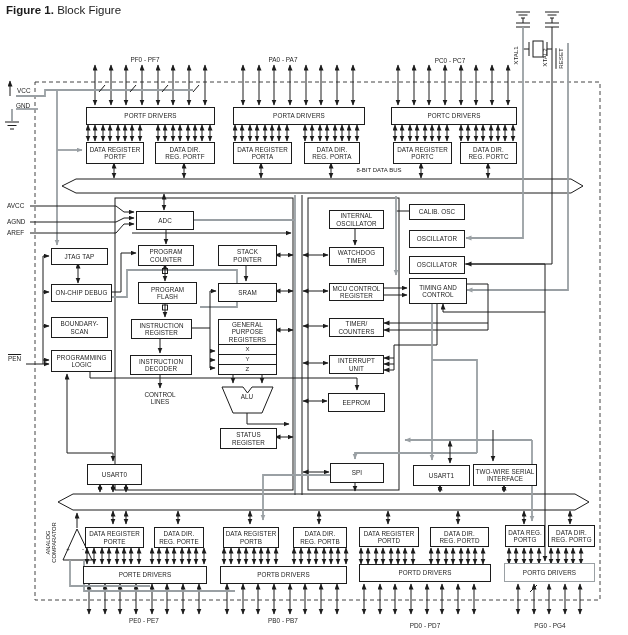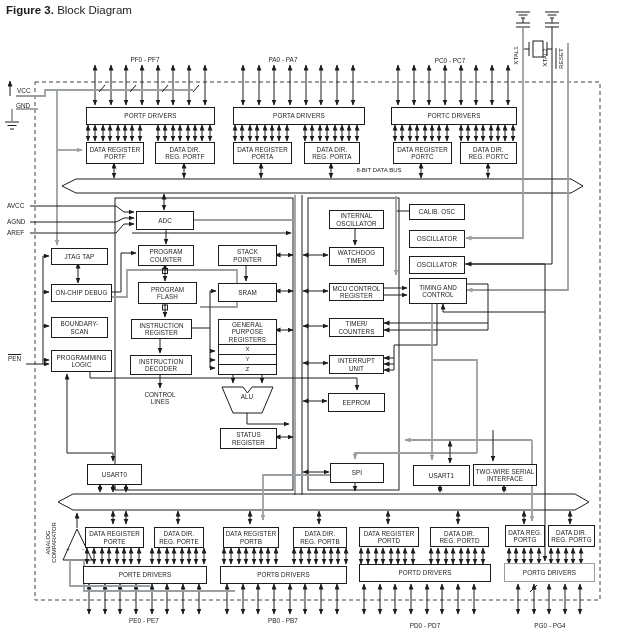--- a/index.html
+++ b/index.html
@@ -26,21 +26,21 @@
   .ov{text-decoration:overline;}
   .gpr{flex-direction:column;align-items:stretch;padding:0;}
   .gpr .t{flex:1;display:flex;align-items:center;justify-content:center;white-space:pre-line;}
   .gpr .r{height:9px;border-top:1px solid #1c1c1c;display:flex;align-items:center;justify-content:center;font-size:6px;}
 </style>
 </head>
 <body>
 
 <div class="stage">
 
-  <div class="title"><b>Figure 3.</b>&nbsp;<span>Block Diagram</span></div>
+  <div class="title"><b>Figure 1.</b>&nbsp;<span>Block Figure</span></div>
 
   <svg class="wires" width="628" height="635" viewBox="0 0 628 635">
     <defs>
       <marker id="mb" orient="auto-start-reverse" markerUnits="userSpaceOnUse" markerWidth="7" markerHeight="6" refX="5.5" refY="2.5">
         <path d="M0,0 L6,2.5 L0,5 Z" fill="#1c1c1c"></path>
       </marker>
       <marker id="mg" orient="auto-start-reverse" markerUnits="userSpaceOnUse" markerWidth="7" markerHeight="6" refX="5.5" refY="2.5">
         <path d="M0,0 L6,2.5 L0,5 Z" fill="#9aa0a4"></path>
       </marker>
       <g id="c8s">

